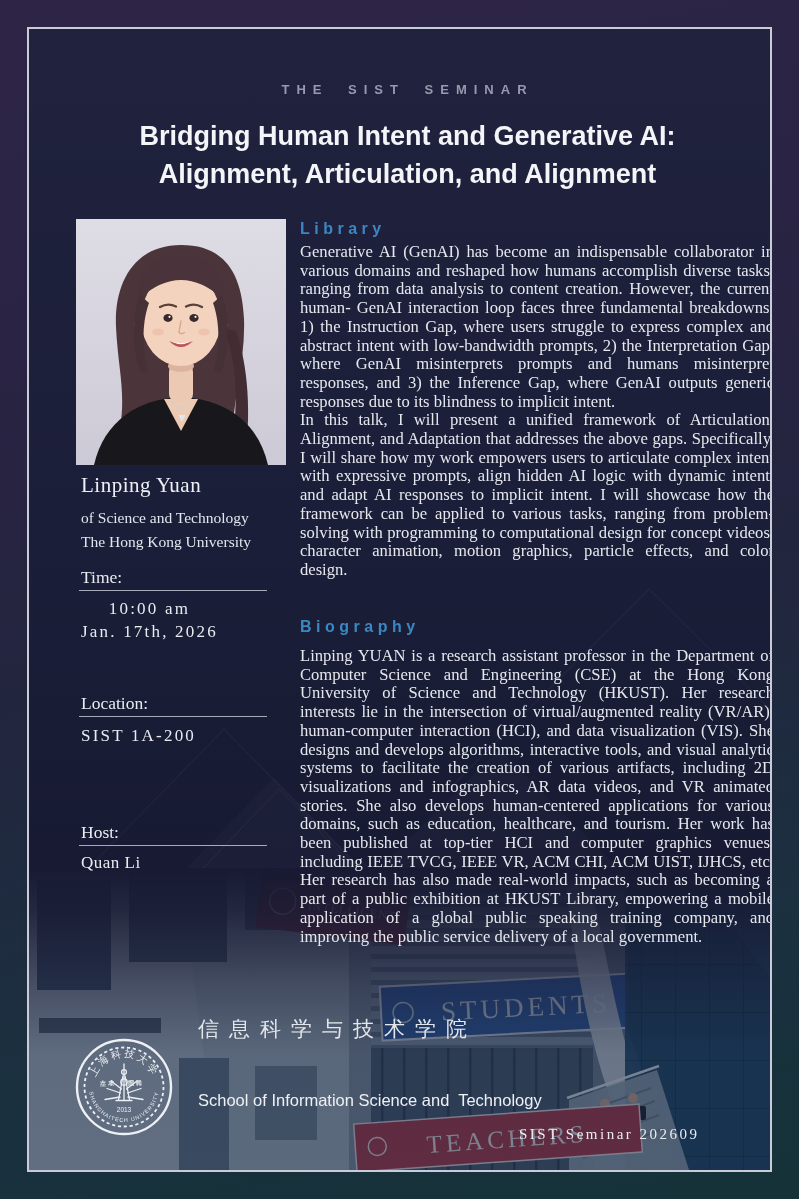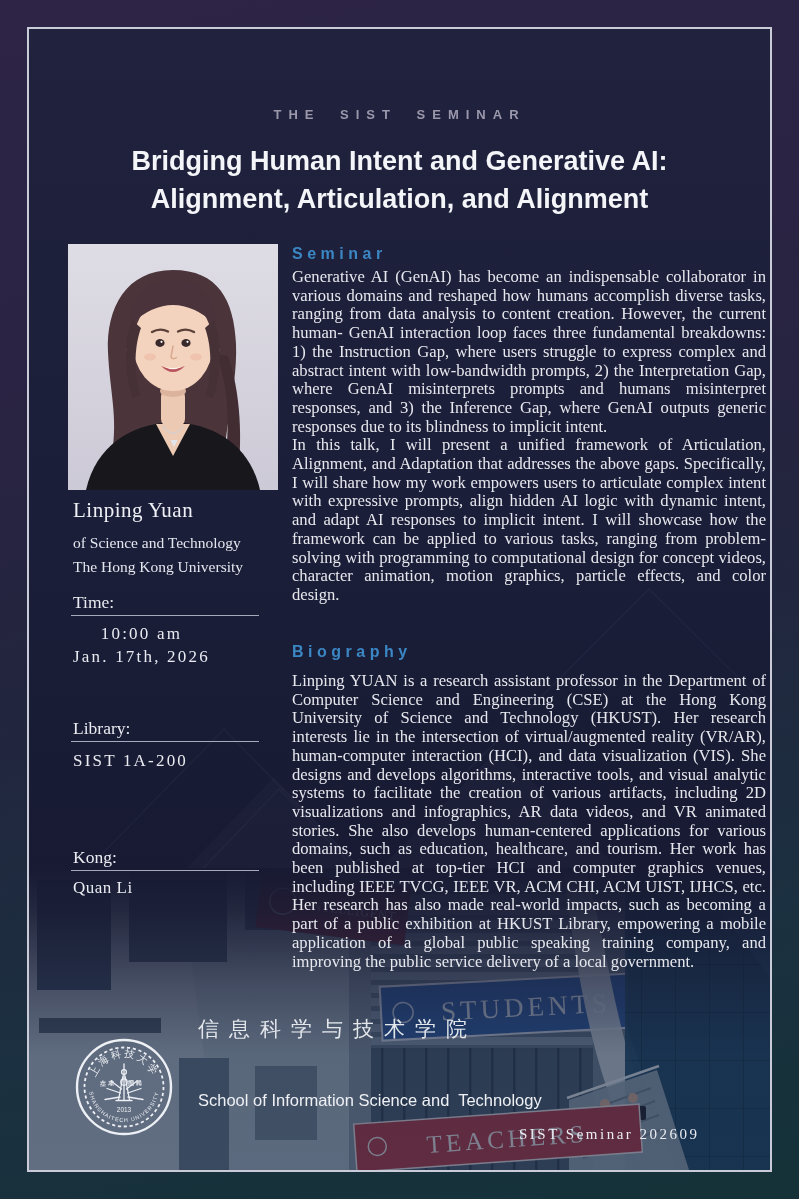--- a/index.html
+++ b/index.html
@@ -13,21 +13,21 @@
     border:2px solid #c9ccd8;box-sizing:border-box;overflow:hidden;
     background:linear-gradient(180deg,#20223e 0%,#1b1e38 45%,#171a32 75%,#161930 100%);
   }
   .pattern{position:absolute;left:0;top:0;width:741px;height:1141px;z-index:1;}
   .scene{position:absolute;left:0;bottom:0;width:741px;height:302px;z-index:2;}
   .scene svg{display:block;width:100%;height:100%;}
   .scene-fade{
     position:absolute;left:0;bottom:0;width:741px;height:302px;z-index:3;
     background:linear-gradient(180deg,#171a32 0%,rgba(23,26,50,.88) 14%,rgba(23,26,50,.55) 38%,rgba(21,30,54,.30) 62%,rgba(20,30,55,.28) 100%);
   }
-  .layer{position:absolute;left:0;top:0;width:741px;height:992px;z-index:4;margin-top:25px;}
+  .layer{position:absolute;left:8px;top:0;width:741px;height:992px;z-index:4;}
 
   .kicker{
     position:absolute;top:53px;left:0;width:100%;text-align:center;
     font-family:"Liberation Sans",sans-serif;font-size:13px;font-weight:600;
     letter-spacing:7px;word-spacing:9px;color:#9b98ac;
   }
   .title{
     position:absolute;top:88px;left:0;width:100%;text-align:center;
     font-family:"Liberation Sans",sans-serif;font-size:27px;font-weight:600;
     line-height:38px;color:#f4f5f8;
@@ -238,29 +238,29 @@
         <div>The Hong Kong University</div>
       </div>
 
       <div class="dl-label" style="top:538px">Time:</div>
       <div class="dl-line" style="top:561px"></div>
       <div class="dl-value" style="top:568px">
         <div>10:00 am</div>
         <div>Jan. 17th, 2026</div>
       </div>
 
-      <div class="dl-label" style="top:664px">Library:</div>
+      <div class="dl-label" style="top:664px">Location:</div>
       <div class="dl-line" style="top:687px"></div>
       <div class="dl-value" style="top:695px">SIST 1A-200</div>
 
-      <div class="dl-label" style="top:793px">Kong:</div>
+      <div class="dl-label" style="top:793px">Host:</div>
       <div class="dl-line" style="top:816px"></div>
       <div class="dl-value" style="top:822px;letter-spacing:.5px">Quan Li</div>
 
-      <div class="col sec-head" style="top:191px">Seminar</div>
+      <div class="col sec-head" style="top:191px">Library</div>
       <div class="col body-text" style="top:214px">
         <p>Generative AI (GenAI) has become an indispensable collaborator in various domains and reshaped how humans accomplish diverse tasks, ranging from data analysis to content creation. However, the current human- GenAI interaction loop faces three fundamental breakdowns: 1) the Instruction Gap, where users struggle to express complex and abstract intent with low-bandwidth prompts, 2) the Interpretation Gap, where GenAI misinterprets prompts and humans misinterpret responses, and 3) the Inference Gap, where GenAI outputs generic responses due to its blindness to implicit intent.</p>
         <p>In this talk, I will present a unified framework of Articulation, Alignment, and Adaptation that addresses the above gaps. Specifically, I will share how my work empowers users to articulate complex intent with expressive prompts, align hidden AI logic with dynamic intent, and adapt AI responses to implicit intent. I will showcase how the framework can be applied to various tasks, ranging from problem-solving with programming to computational design for concept videos, character animation, motion graphics, particle effects, and color design.</p>
       </div>
 
       <div class="col sec-head" style="top:589px">Biography</div>
       <div class="col body-text" style="top:618px">
         <p>Linping YUAN is a research assistant professor in the Department of Computer Science and Engineering (CSE) at the Hong Kong University of Science and Technology (HKUST). Her research interests lie in the intersection of virtual/augmented reality (VR/AR), human-computer interaction (HCI), and data visualization (VIS). She designs and develops algorithms, interactive tools, and visual analytic systems to facilitate the creation of various artifacts, including 2D visualizations and infographics, AR data videos, and VR animated stories. She also develops human-centered applications for various domains, such as education, healthcare, and tourism. Her work has been published at top-tier HCI and computer graphics venues, including IEEE TVCG, IEEE VR, ACM CHI, ACM UIST, IJHCS, etc. Her research has also made real-world impacts, such as becoming a part of a public exhibition at HKUST Library, empowering a mobile application of a global public speaking training company, and improving the public service delivery of a local government.</p>
       </div>
     </div>

